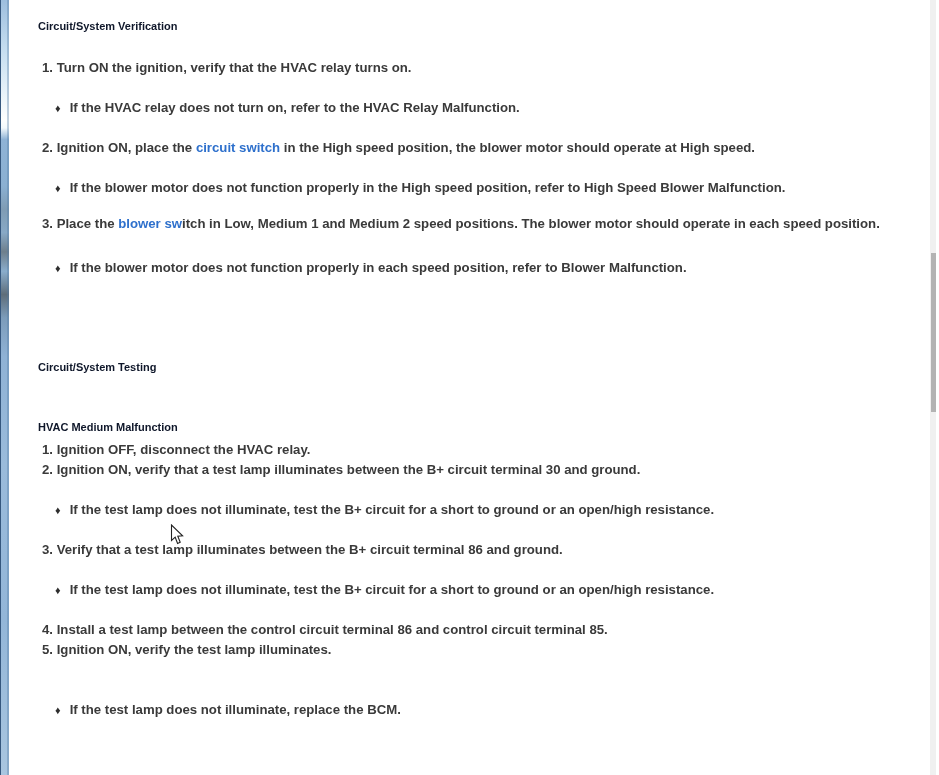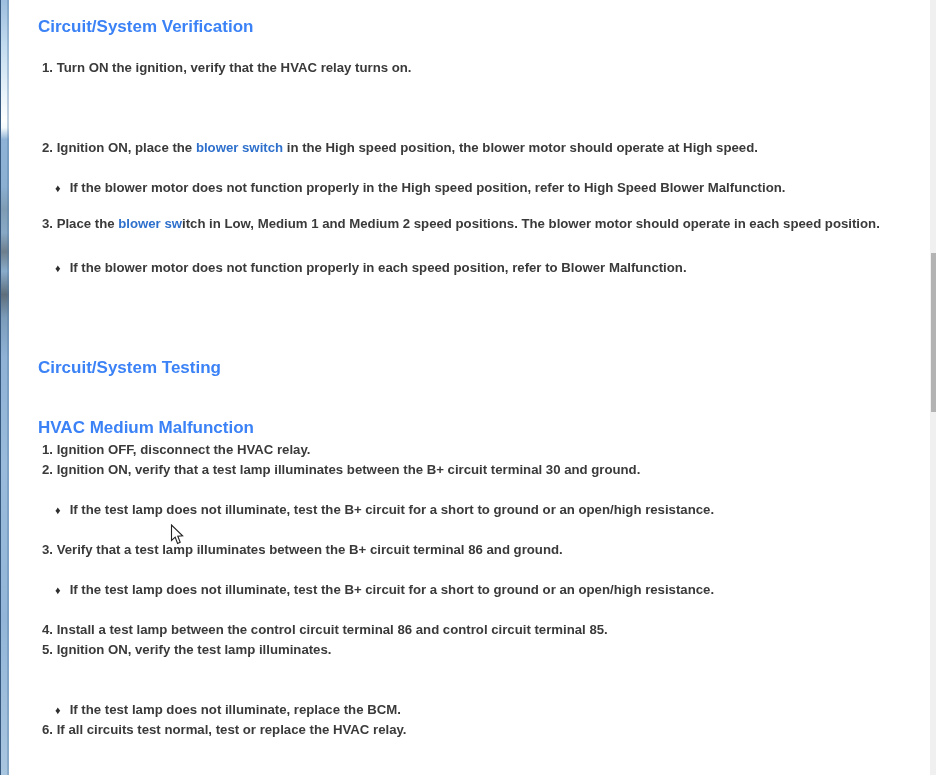--- a/index.html
+++ b/index.html
@@ -56,22 +56,22 @@
   }
 
   .line {
     position: absolute;
     white-space: nowrap;
     font-weight: bold;
   }
   .heading {
     left: 38px;
     font-weight: 700;
-    font-size: 17px;
-    color: #3b82f6;
+    font-size: 11px;
+    color: #0f172a;
   }
   .step {
     left: 42px;
   }
   .bullet {
     left: 55px;
   }
   .diamond {
     display: inline-block;
     font-size: 11px;
@@ -118,23 +118,26 @@
 <div id="screen">
 
   <div class="window-edge">
     <div class="window-edge-inner"></div>
   </div>
 
   <div class="line heading" style="top:19px">Circuit/System Verification</div>
 
   <div class="line step" style="top:60px">1. Turn ON the ignition, verify that the HVAC relay turns on.</div>
 
+  <div class="line bullet" style="top:100px">
+    <span class="diamond">♦</span><span>If the HVAC relay does not turn on, refer to the HVAC Relay Malfunction.</span>
+  </div>
 
   <div class="line step" style="top:140px">
-    <span>2. Ignition ON, place the </span><a class="doc-link">blower switch</a><span> in the High speed position, the blower motor should operate at High speed.</span>
+    <span>2. Ignition ON, place the </span><a class="doc-link">circuit switch</a><span> in the High speed position, the blower motor should operate at High speed.</span>
   </div>
 
   <div class="line bullet" style="top:180px">
     <span class="diamond">♦</span><span>If the blower motor does not function properly in the High speed position, refer to High Speed Blower Malfunction.</span>
   </div>
 
   <div class="line step" style="top:216px">
     <span>3. Place the </span><a class="doc-link">blower sw</a><span>itch in Low, Medium 1 and Medium 2 speed positions. The blower motor should operate in each speed position.</span>
   </div>
 
@@ -159,21 +162,20 @@
     <span class="diamond">♦</span><span>If the test lamp does not illuminate, test the B+ circuit for a short to ground or an open/high resistance.</span>
   </div>
 
   <div class="line step" style="top:622px">4. Install a test lamp between the control circuit terminal 86 and control circuit terminal 85.</div>
   <div class="line step" style="top:642px">5. Ignition ON, verify the test lamp illuminates.</div>
 
   <div class="line bullet" style="top:702px">
     <span class="diamond">♦</span><span>If the test lamp does not illuminate, replace the BCM.</span>
   </div>
 
-  <div class="line step" style="top:722px">6. If all circuits test normal, test or replace the HVAC relay.</div>
 
   <div class="scrollbar-track">
     <div class="scrollbar-thumb"></div>
   </div>
 
   <svg class="cursor" viewBox="0 0 14 21">
     <path d="M1.5 1 L1.5 16.5 L5.2 13.2 L7.6 19.4 L10.2 18.3 L7.8 12.2 L12.6 11.9 Z" fill="#ffffff" stroke="#222222" stroke-width="1.1"></path>
   </svg>
 
 </div>

